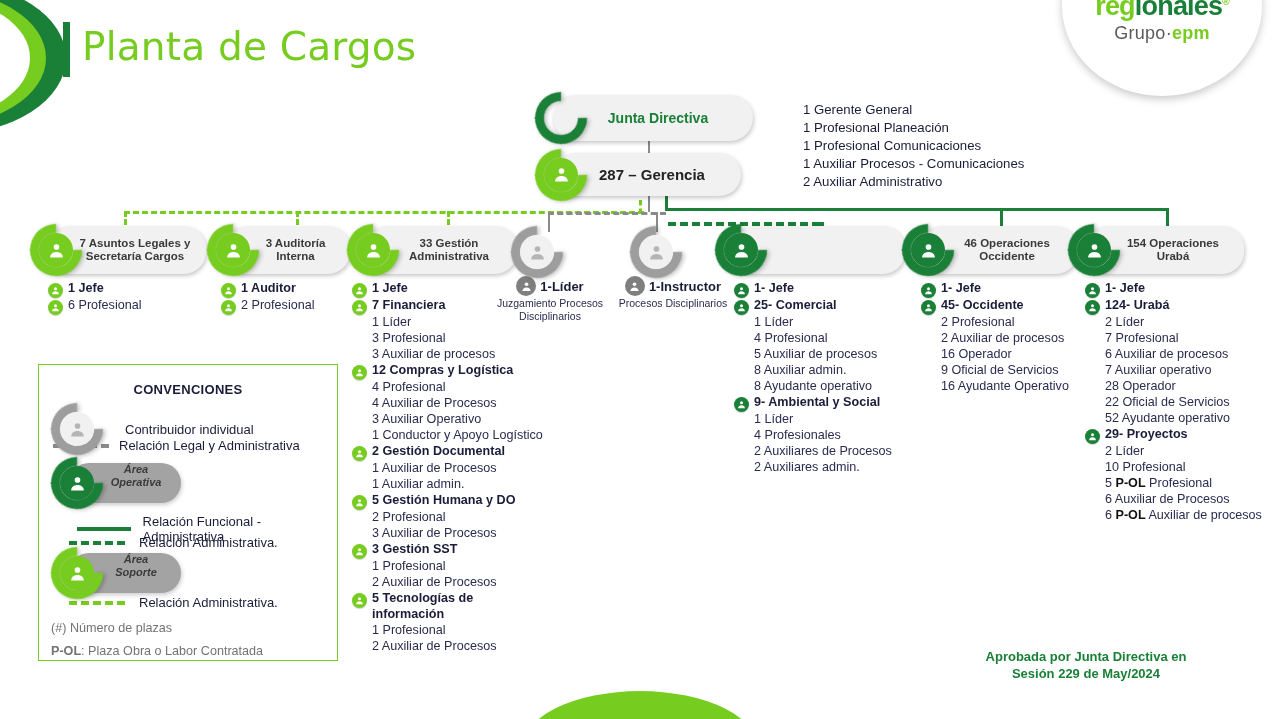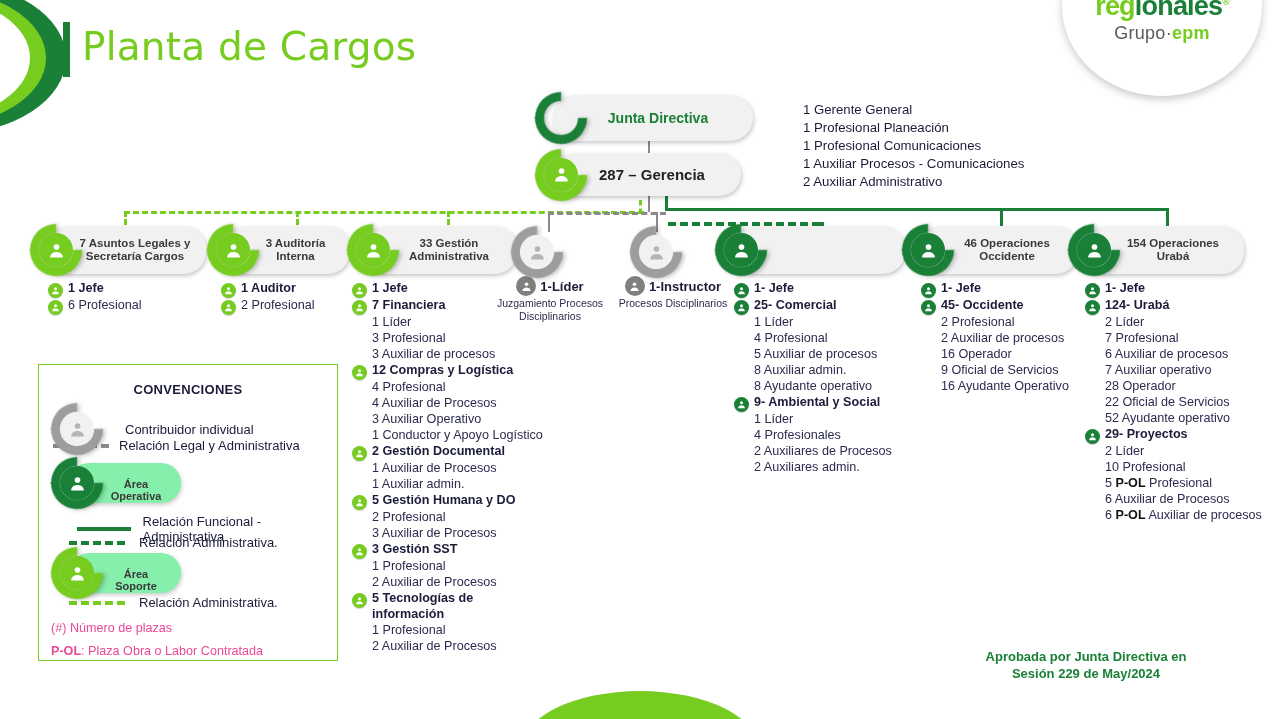--- a/index.html
+++ b/index.html
@@ -145,25 +145,25 @@
     text-align:center; font-size:13px; font-weight:700; color:#1b1b3a;
     margin-top:17px; letter-spacing:.3px;
   }
   .lg-row { position:absolute; display:flex; align-items:center; }
   .lg-text { font-size:13px; color:#1b1b3a; }
   .seg-solid { width:56px; height:4px; background:#1a8038; }
   .seg-dash { width:56px; height:0; border-top:4px dashed #8a8a8a; }
   .seg-dash.lt { border-top:4px dashed #76cc1f; }
   .seg-dash.dk { border-top:4px dashed #1a8038; }
   .lg-pill {
-    position:relative; background:#86efac; border-radius:20px; width:112px; height:40px;
-    box-shadow:1px 2px 4px rgba(0,0,0,.2); display:flex; align-items:flex-end;
+    position:relative; background:#a3a3a3; border-radius:20px; width:112px; height:40px;
+    box-shadow:1px 2px 4px rgba(0,0,0,.2); display:flex; align-items:flex-start;font-style:italic;
   }
   .lg-pill .txt { width:100%; text-align:center; padding-left:22px; font-size:11px; font-weight:600; color:#3a3a3a; line-height:1.15;}
-  .lg-note { position:absolute; font-size:12.6px; color:#ec4899; }
+  .lg-note { position:absolute; font-size:12.6px; color:#737373; }
   .lg-note b { font-weight:700; }
 
   
   .approval {
     position:absolute; right:44px; bottom:36px; width:300px; text-align:center;
     font-size:13px; font-weight:700; color:#1a8038; line-height:1.35;
   }
 </style>
 </head>
 <body>

